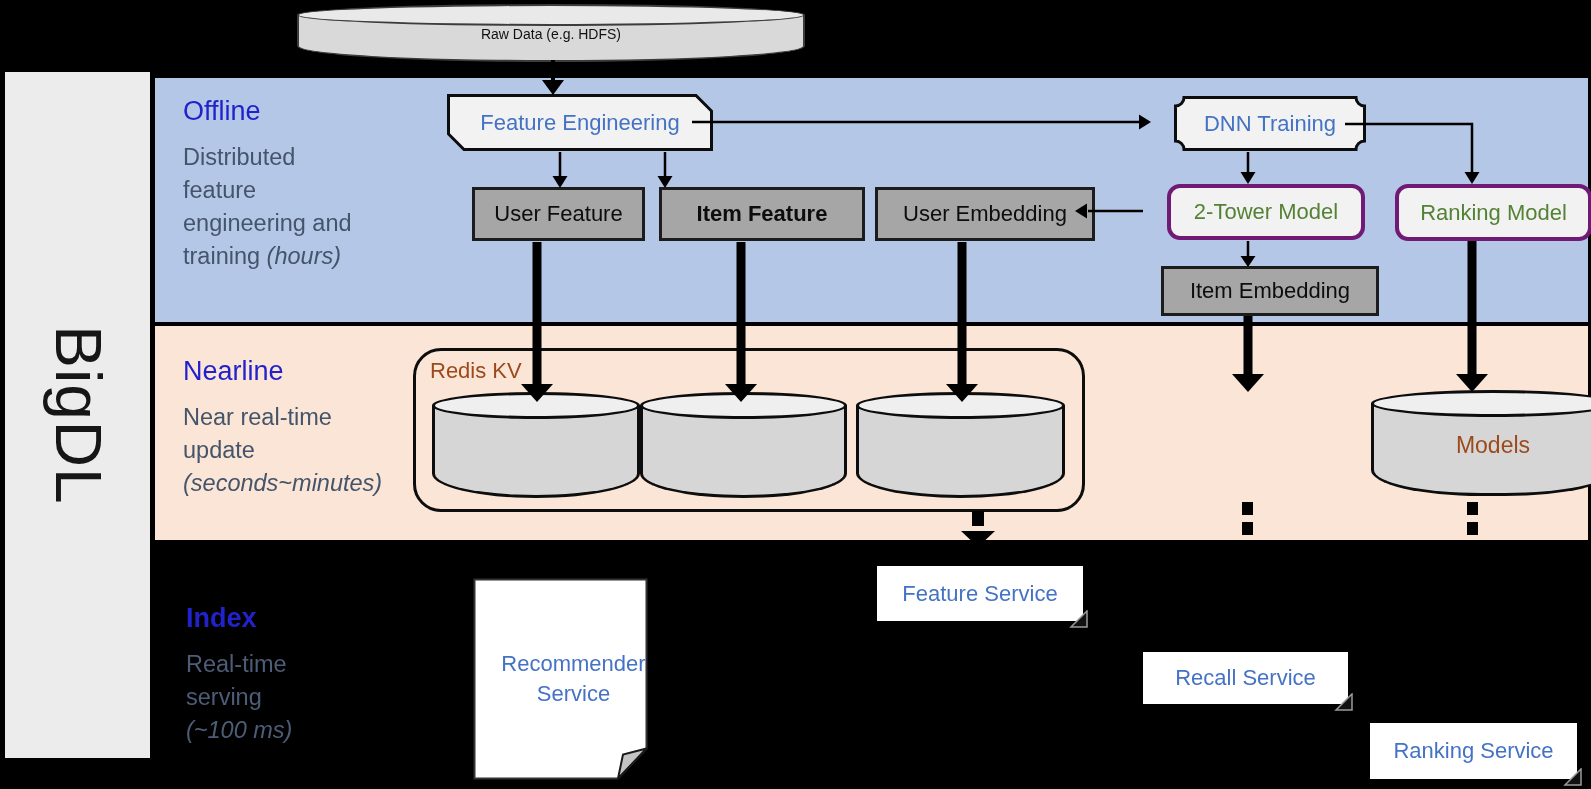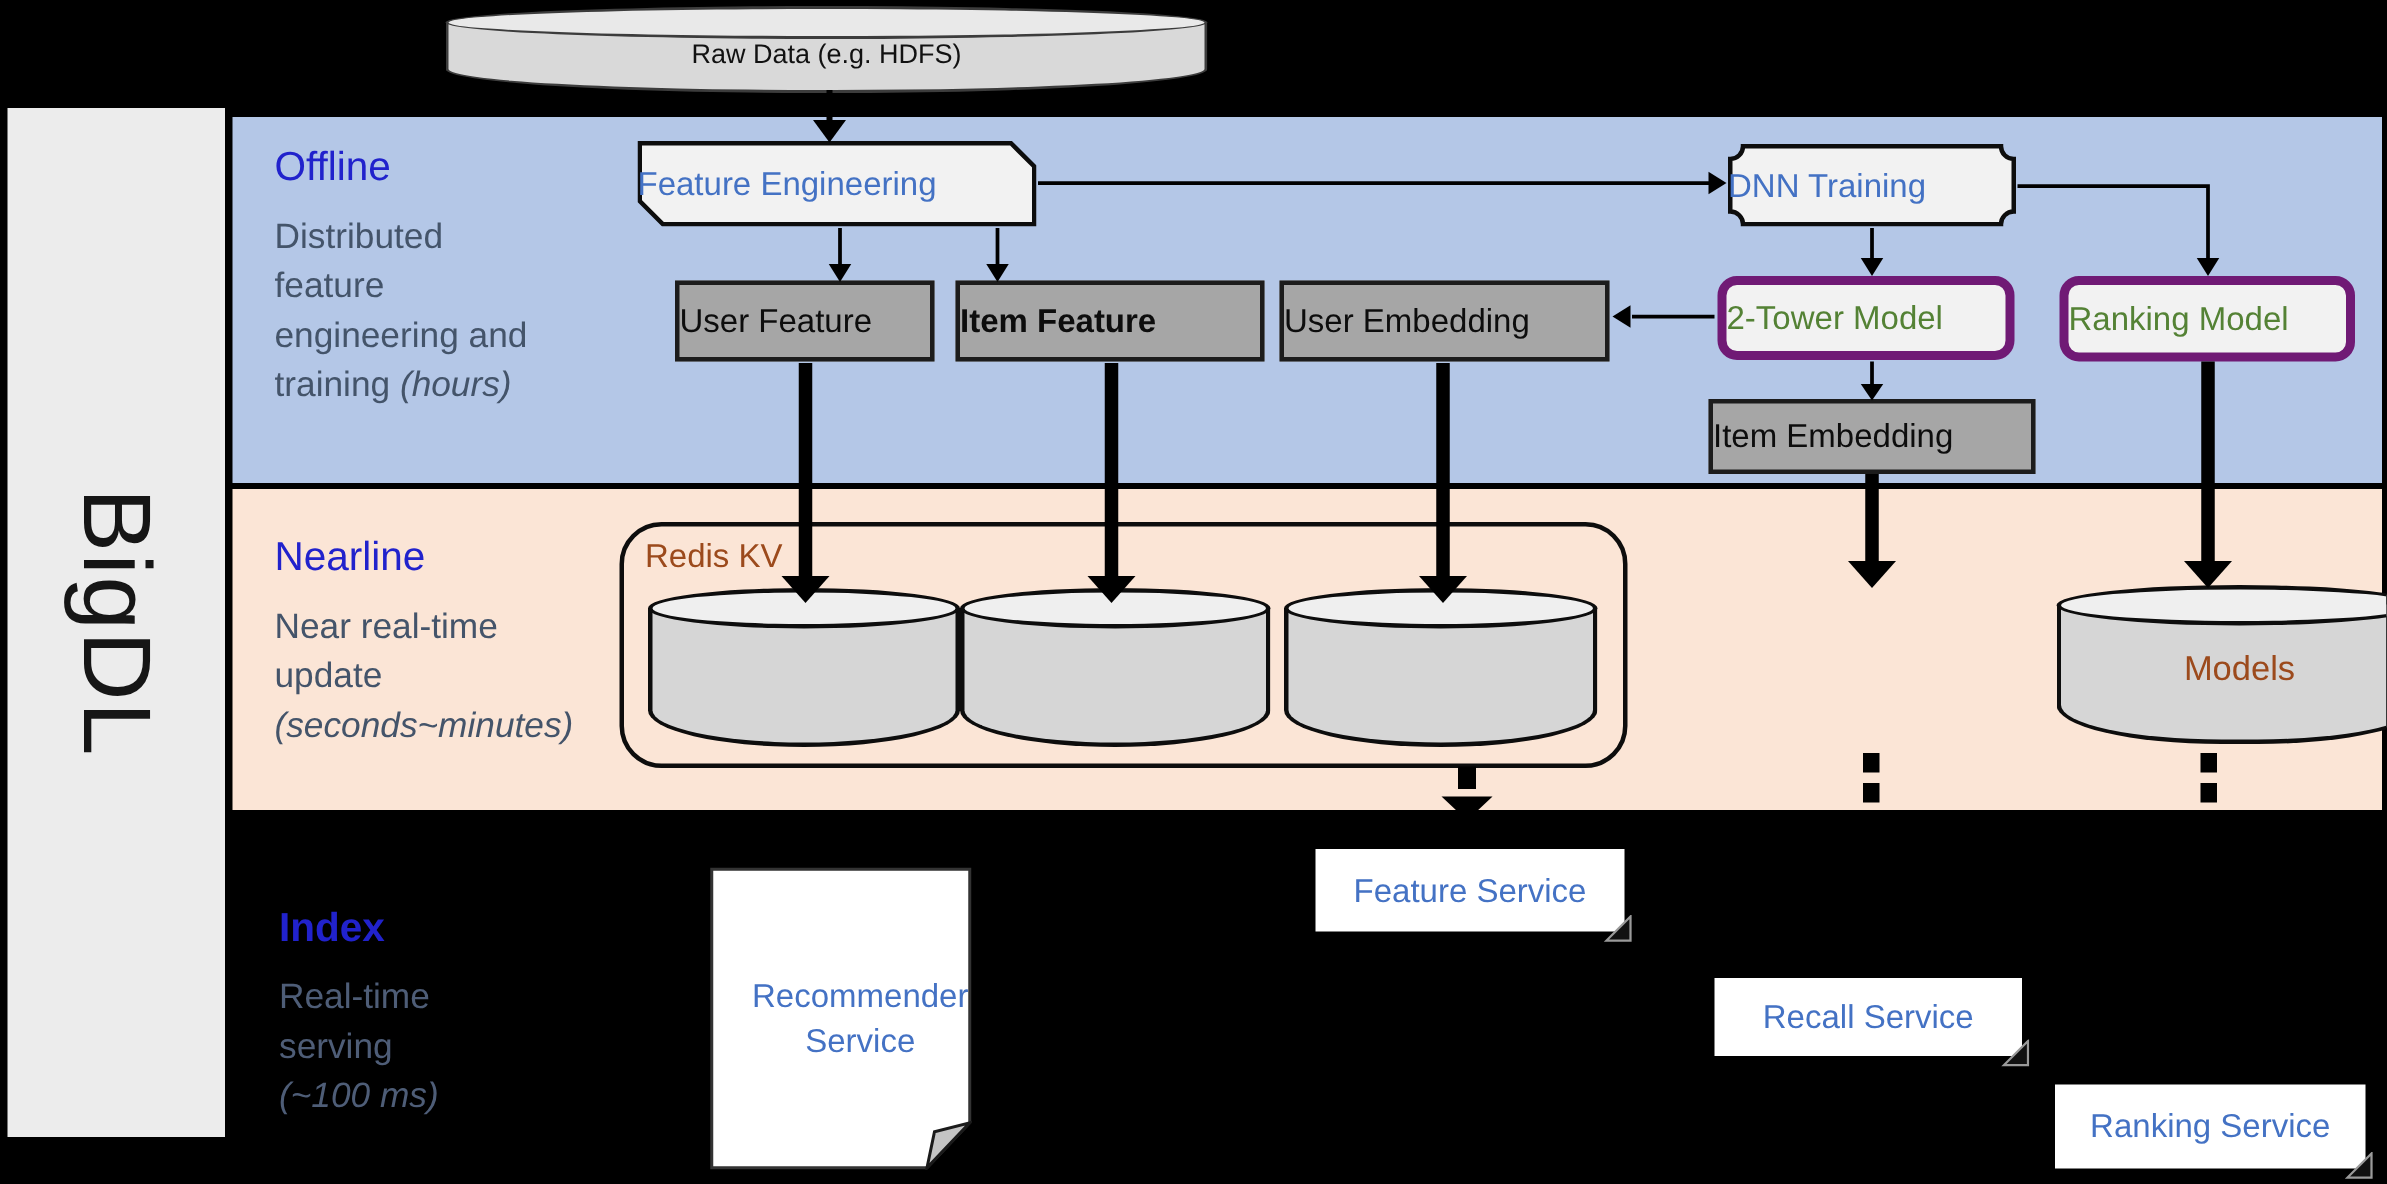--- a/index.html
+++ b/index.html
@@ -18,31 +18,31 @@
     transform:translate(-50%,-50%) rotate(90deg);
     font-size:64px;color:#161616;letter-spacing:1px;white-space:nowrap;
   }
   
   .sec-label{position:absolute;font-size:27px;font-weight:400;color:#2122cc;}
   .sec-label.online-label{font-weight:700;}
   .desc{position:absolute;font-size:23.5px;line-height:33px;color:#44546a;}
   .desc div{white-space:nowrap;}
   .desc.online-desc{color:#4e5d77;}
   
-  .node{position:absolute;display:flex;align-items:center;box-sizing:border-box;}
+  .node{position:absolute;display:flex;align-items:center;justify-content:center;box-sizing:border-box;margin-left:22px;}
   .node .lbl{position:relative;z-index:2;}
   .darkbox{background:#a6a6a6;border:3px solid #1c1c1c;color:#0d0d0d;font-size:22px;}
-  .roundbox{background:#f2f2f2;border:6px solid #701a75;border-radius:13px;color:#548235;font-size:22px;}
+  .roundbox{background:#f2f2f2;border:4px solid #701a75;border-radius:13px;color:#548235;font-size:22px;}
   .shapebox{background:transparent;border:none;color:#4472c4;font-size:22px;}
   .shapebox svg{position:absolute;left:0;top:0;z-index:1;}
   
   .rawcyl{position:absolute;left:297px;top:4px;width:508px;height:58px;}
   .rawcyl .body{position:absolute;left:0;right:0;top:11px;bottom:0;background:#d9d9d9;border:2.5px solid #3c3c3c;border-top:none;border-radius:0 0 250px 250px / 0 0 16px 16px;box-sizing:border-box;}
   .rawcyl .top{position:absolute;left:0;right:0;top:0;height:22px;background:#e9e9e9;border:2.5px solid #3c3c3c;border-radius:50%;box-sizing:border-box;}
-  .rawcyl .lbl{position:absolute;left:0;right:0;top:22px;text-align:center;font-size:18px;color:#111;}
+  .rawcyl .lbl{position:absolute;left:0;right:0;top:22px;text-align:center;font-size:14px;color:#111;}
   
   .cyl{position:absolute;}
   .cyl .body{position:absolute;left:0;right:0;top:13px;bottom:0;background:#d6d6d6;border:3px solid #0d0d0d;border-top:none;border-radius:0 0 110px 110px / 0 0 26px 26px;box-sizing:border-box;}
   .cyl .top{position:absolute;left:0;right:0;top:0;height:27px;background:#efefef;border:3px solid #0d0d0d;border-radius:50%;box-sizing:border-box;}
   .cyl .lbl{position:absolute;left:0;right:0;top:42px;text-align:center;font-size:23px;color:#9c4a1c;}
   
   .redis{position:absolute;left:413px;top:348px;width:672px;height:164px;border:3px solid #0d0d0d;border-radius:28px;box-sizing:border-box;}
   .redis-lbl{position:absolute;left:430px;top:358px;font-size:22px;color:#9c4a1c;}
   
   .service{position:absolute;background:#fff;display:flex;align-items:center;justify-content:center;color:#4472c4;font-size:22px;}

